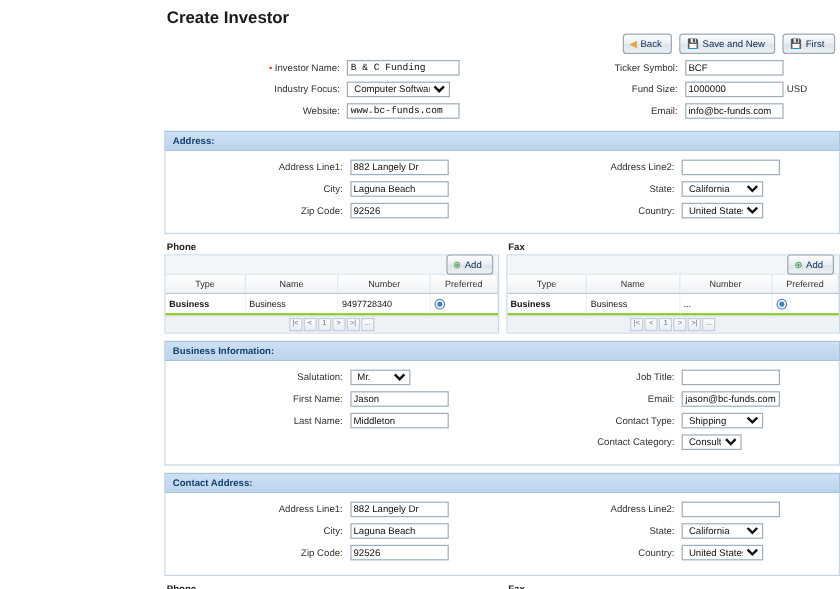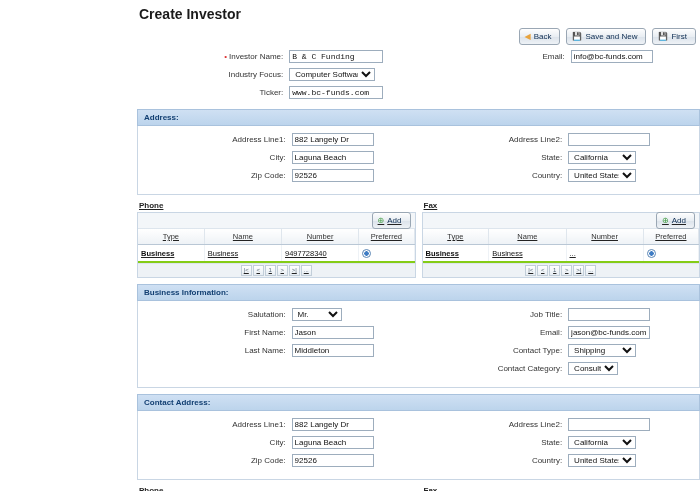--- a/index.html
+++ b/index.html
@@ -124,21 +124,21 @@
     font-family: "Liberation Sans", sans-serif;
     padding: 0 0 0 1px;
     color: #111;
   }
   select.sel.w-sm { width: 50px; }
   select.sel.w-md { width: 68px; }
   select.sel.w-lg { width: 86px; }
   .unit { font-size: 8px; color: #333; }
   
   .pf-wrap { display: flex; gap: 6px; margin-top: 6px; }
-  .pf-block { flex: 1; text-decoration: underline; }
+  .pf-block { flex: 1; }
   .pf-title { font-size: 8px; font-weight: bold; color: #222; padding: 0 0 2px 2px; }
   .pf-box { border: 1px solid #c9d6e4; background: #fff; }
   .pf-addbar {
     background: #f3f6f9;
     border-bottom: 1px solid #dde5ed;
     display: flex;
     justify-content: flex-end;
     padding: 3px 4px;
     height: 16px;
     box-sizing: border-box;
@@ -229,27 +229,40 @@
         </div>
         <div class="frow">
           <div class="flabel">Industry Focus:</div>
           <div class="fctl">
             <select class="sel w-lg">
               <option>Computer Software</option>
             </select>
           </div>
         </div>
         <div class="frow">
-          <div class="flabel">Ticker:</div>
+          <div class="flabel">Website:</div>
           <div class="fctl">
               <input class="txt w-lg" value="www.bc-funds.com" style="">
             </div>
         </div>
       </div>
       <div class="col">
+        <div class="frow">
+          <div class="flabel">Ticker Symbol:</div>
+          <div class="fctl">
+              <input class="txt w-md" value="BCF" style="">
+            </div>
+        </div>
+        <div class="frow">
+          <div class="flabel">Fund Size:</div>
+          <div class="fctl">
+            <input class="txt w-md" value="1000000" style="">
+            <span class="unit">USD</span>
+          </div>
+        </div>
         <div class="frow">
           <div class="flabel">Email:</div>
           <div class="fctl">
               <input class="txt w-md" value="info@bc-funds.com" style="">
             </div>
         </div>
       </div>
     </div>
 
     <div class="section-bar">Address:</div>

